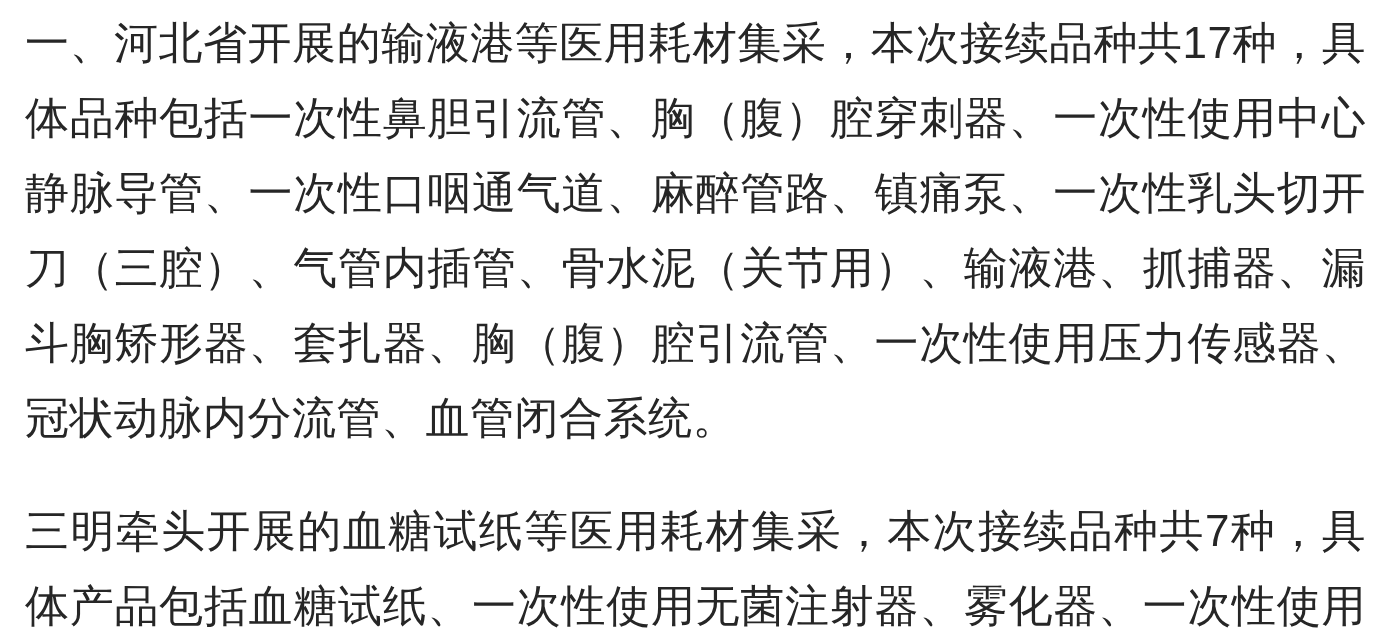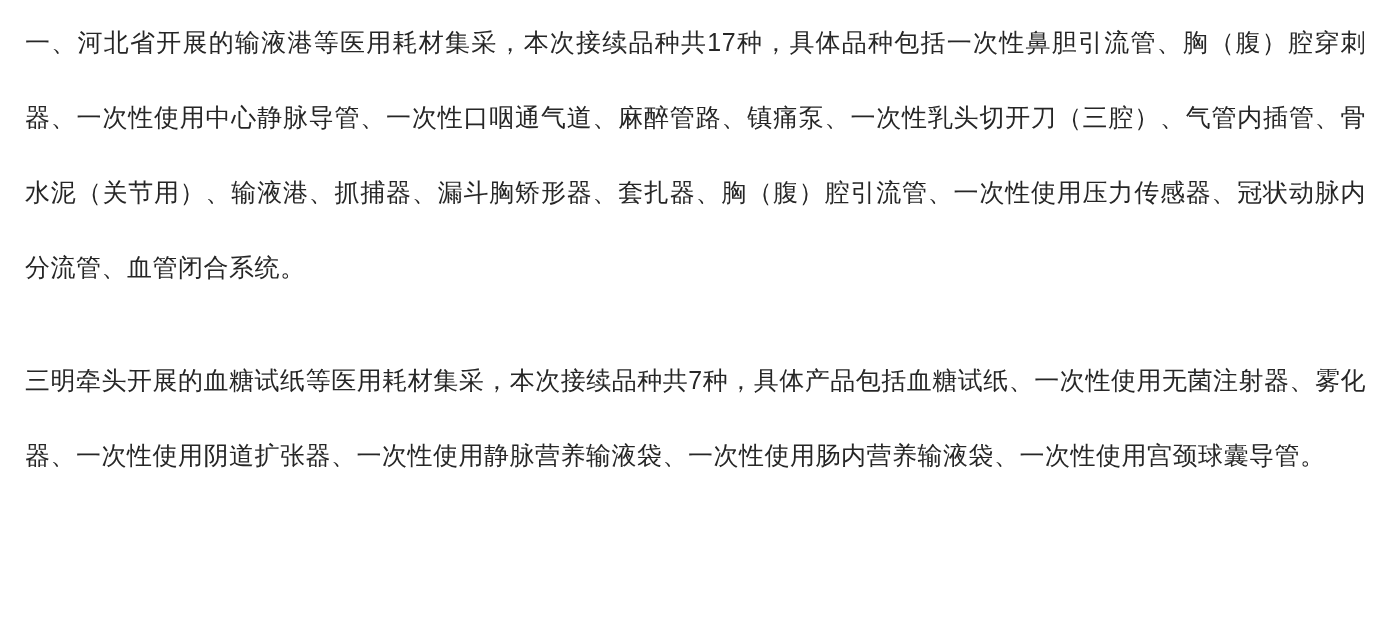--- a/index.html
+++ b/index.html
@@ -6,21 +6,21 @@
       margin: 0;
       padding: 0;
       background: var(--bg-color, #ffffff);
     }
     .doc {
       width: 1390px;
       height: 638px;
       box-sizing: border-box;
       padding: 5px 24px 0 25px;
       font-family: "Liberation Sans", "DejaVu Sans", sans-serif;
-      font-size: 25px;
+      font-size: 44px;
       line-height: 75px;
       color: var(--text-color, #262626);
       text-align: justify;
       text-justify: inter-character;
       letter-spacing: 0.5px;
       overflow: hidden;
     }
     .doc p {
       margin: 0;
     }

